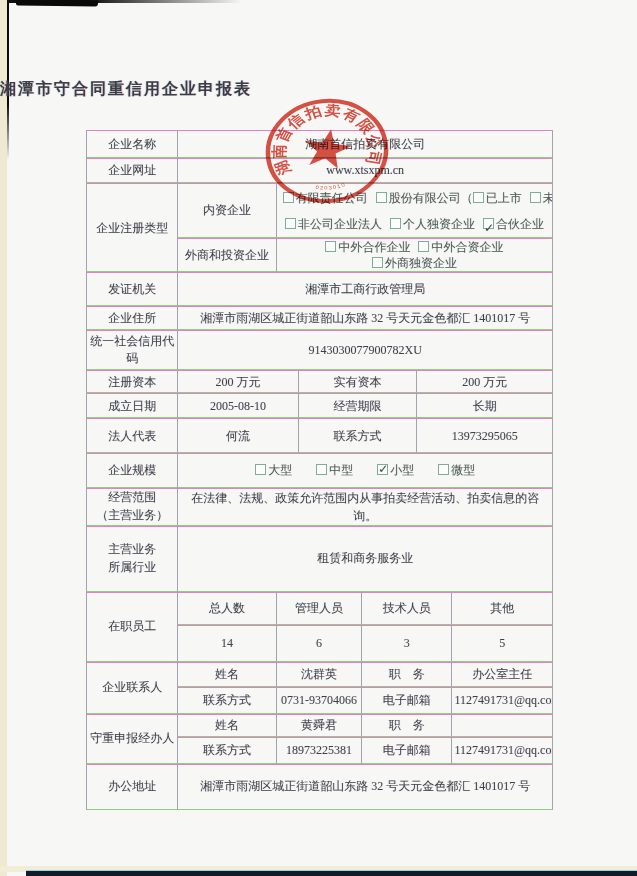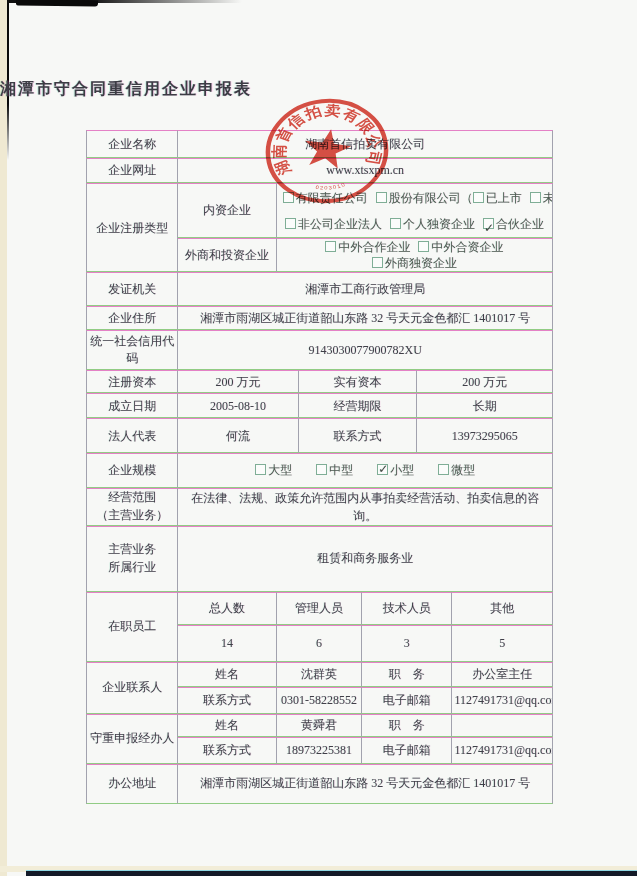--- a/index.html
+++ b/index.html
@@ -176,38 +176,38 @@
   </tr>
   <tr style="height:25px">
     <td class="c1" rowspan="2">企业联系人</td>
     <td>姓名</td>
     <td colspan="2">沈群英</td>
     <td colspan="2">职　务</td>
     <td>办公室主任</td>
   </tr>
   <tr style="height:27px">
     <td>联系方式</td>
-    <td colspan="2">0301-58228552</td>
+    <td colspan="2">0731-93704066</td>
     <td colspan="2">电子邮箱</td>
     <td>1127491731@qq.com</td>
   </tr>
   <tr style="height:23px">
     <td class="c1" rowspan="2">守重申报经办人</td>
     <td>姓名</td>
     <td colspan="2">黄舜君</td>
     <td colspan="2">职　务</td>
     <td></td>
   </tr>
   <tr style="height:27px">
     <td>联系方式</td>
     <td colspan="2">18973225381</td>
     <td colspan="2">电子邮箱</td>
     <td>1127491731@qq.com</td>
   </tr>
-  <tr style="height:40px">
+  <tr style="height:46px">
     <td class="c1">办公地址</td>
     <td colspan="6">湘潭市雨湖区城正街道韶山东路 32 号天元金色都汇 1401017 号</td>
   </tr>
 </tbody>
   </table>
 
 <svg class="stamp" viewBox="0 0 200 200" preserveAspectRatio="none">
   <circle cx="100" cy="100" r="91" fill="none" stroke="#d6392c" stroke-width="7"></circle>
   <polygon fill="#d6392c" points="109.8,61.3 94.6,83.8 68.1,77.3 84.8,98.8 70.5,121.9 96.1,112.7 113.6,133.5 112.8,106.3 137.9,96.0 111.8,88.4"></polygon>
   <path id="sealArc" d="M 46.8 137.3 A 65 65 0 1 1 153.2 137.3" fill="none"></path>

